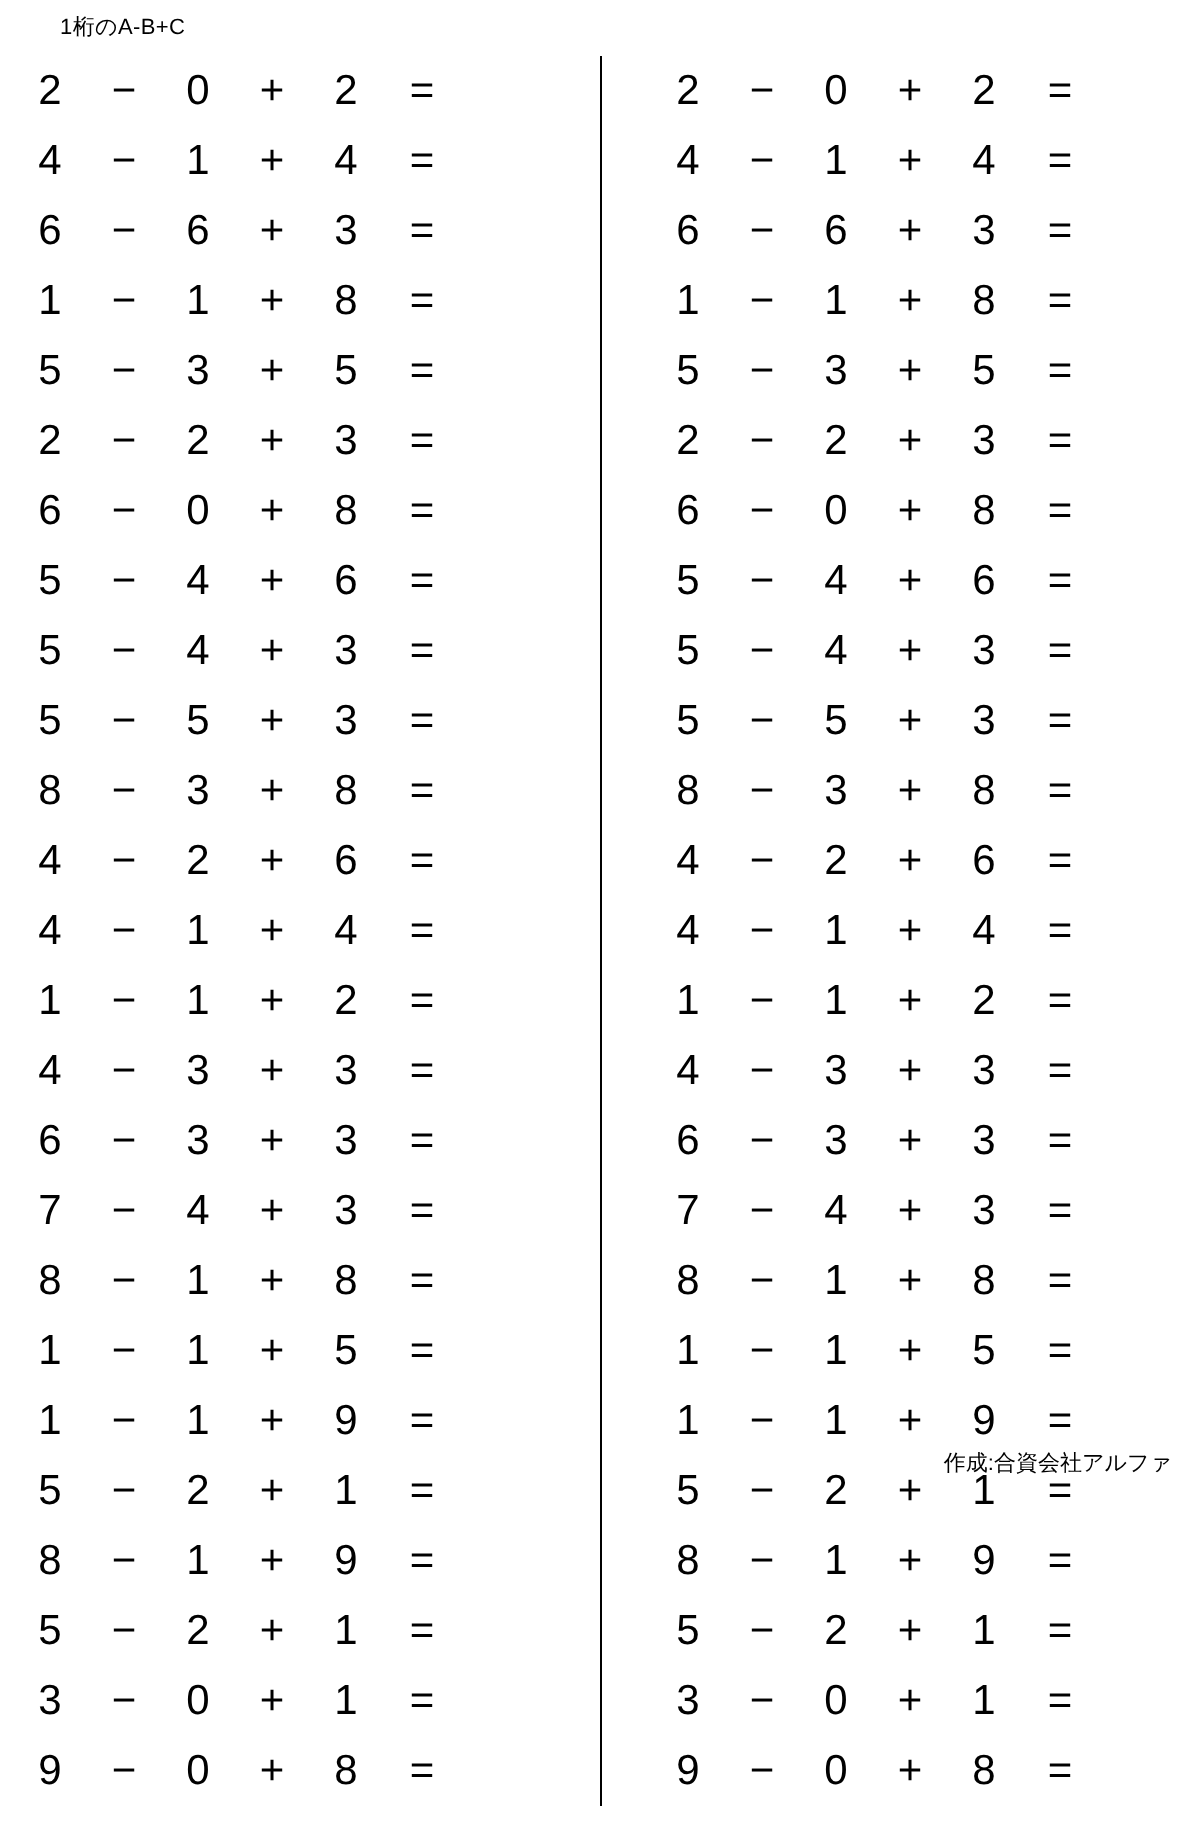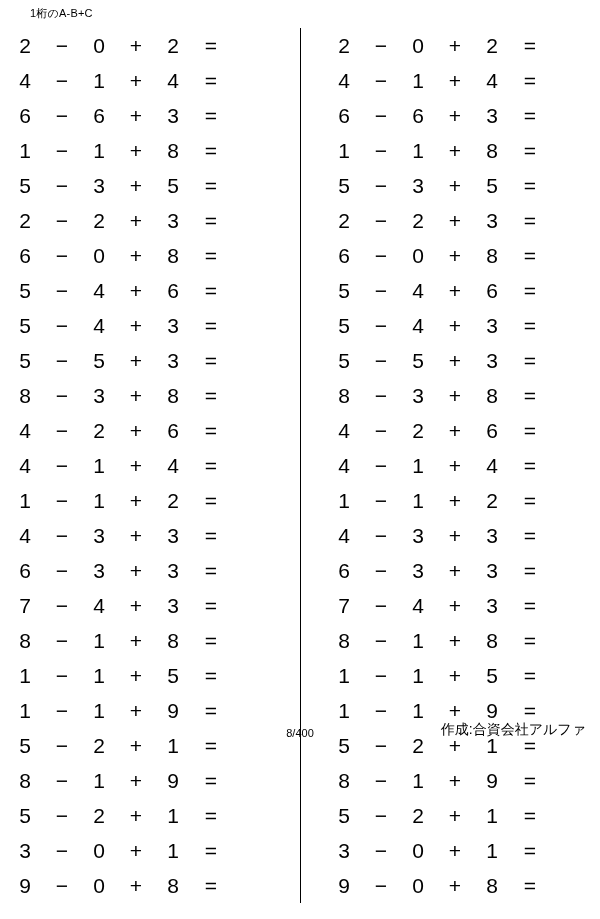--- a/index.html
+++ b/index.html
@@ -74,21 +74,21 @@
     left: 0;
     right: 0;
     bottom: 12px;
     text-align: center;
     font-size: 11px;
   }
   .footer-credit {
     position: absolute;
     right: 14px;
     bottom: 12px;
-    font-size: 14px;
+    font-size: 11px;
     white-space: nowrap;
   }
 </style>
 </head>
 <body>
 
 <div class="page">
 
   <div class="sheet-title">1桁のA-B+C</div>
 
@@ -546,16 +546,15 @@
             <span class="cell num">0</span>
             <span class="cell op">+</span>
             <span class="cell num">8</span>
             <span class="cell eq">=</span>
             <span class="cell answer-blank"></span>
           </div>
         </div>
     </div>
   </div>
 
-  <div class="footer-page">8/400</div>
   <div class="footer-credit">作成:合資会社アルファ</div>
 
 </div>
 
 </body></html>

